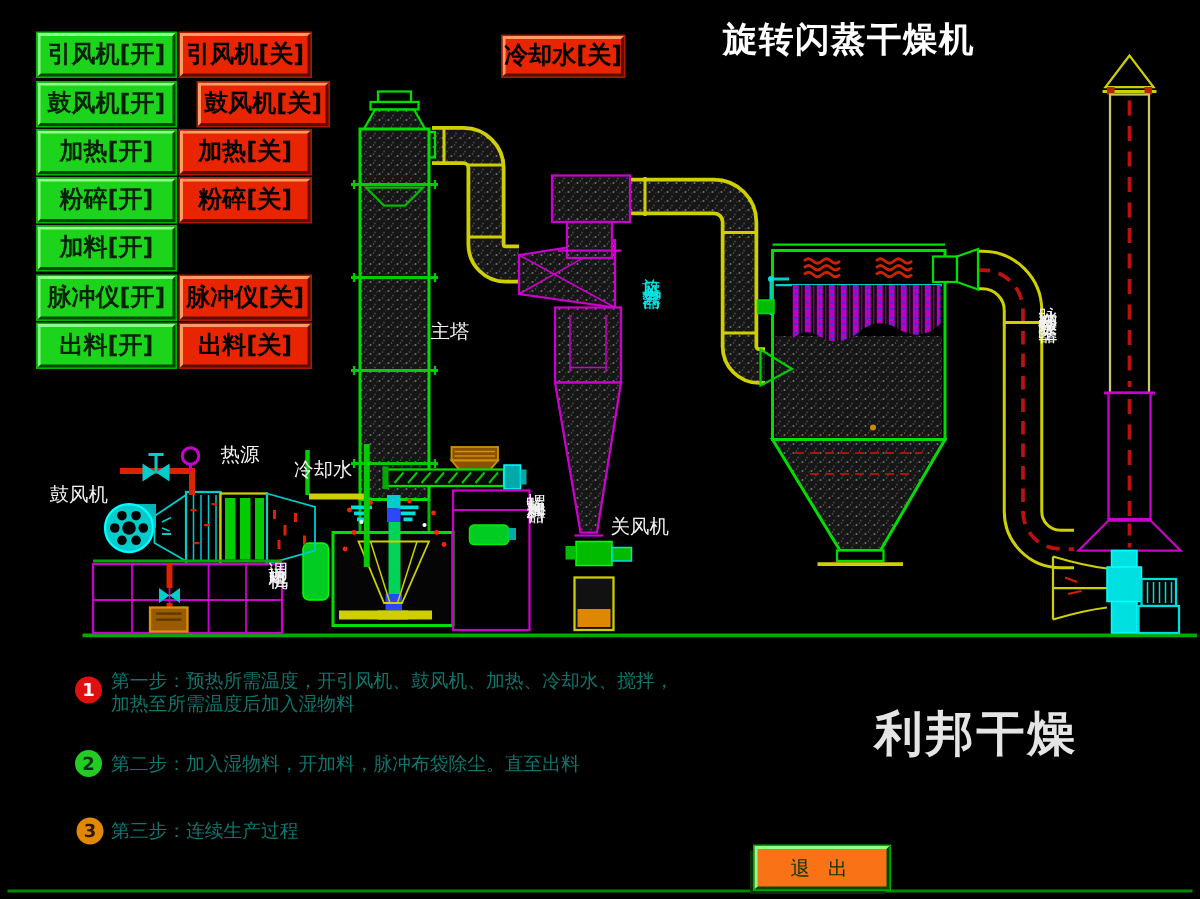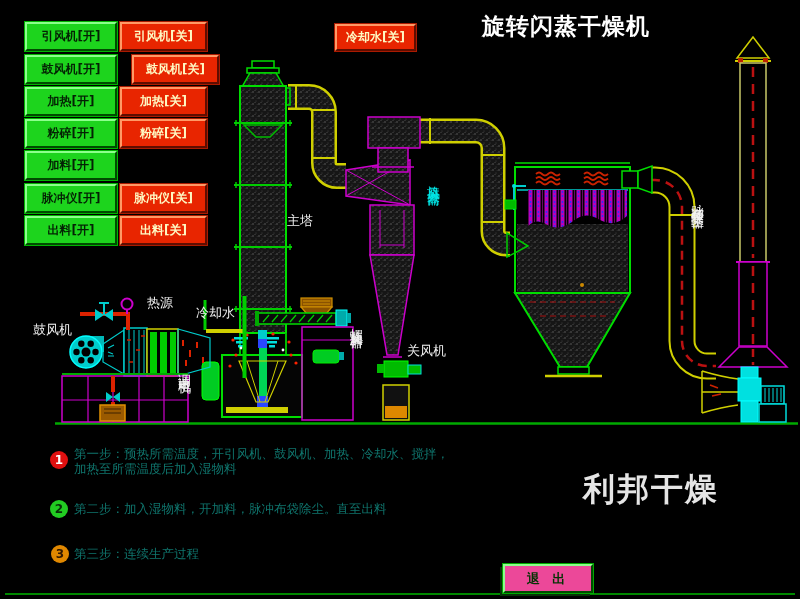--- a/index.html
+++ b/index.html
@@ -1,32 +1,32 @@
 <!DOCTYPE html>
 <html><head>
 <meta charset="utf-8">
 <style>
   html,body{margin:0;padding:0;background:#000;}
   .screen{position:relative;width:800px;height:599px;background:#000;overflow:hidden;
           font-family:"DejaVu Sans","Liberation Sans",sans-serif;}
   .btn{position:absolute;display:flex;align-items:center;justify-content:center;
-       font-size:12px;font-weight:bold;cursor:pointer;white-space:nowrap;}
+       font-size:16px;font-weight:bold;cursor:pointer;white-space:nowrap;}
   .btn-green{background:#1dd41d;color:#042204;border:2px solid;
        border-color:#8cff8c #004a00 #004a00 #8cff8c;outline:1px solid #00b400;}
-  .btn-red{background:#e82500;color:#fef9c3;border:2px solid;
+  .btn-red{background:#e82500;color:#000000;border:2px solid;
        border-color:#ff9966 #5f0d00 #5f0d00 #ff9966;outline:1px solid #aa1a00;}
   .lbl{position:absolute;color:#f2f2f2;font-size:13px;white-space:nowrap;}
   .vlabel{writing-mode:vertical-rl;text-orientation:upright;letter-spacing:2px;line-height:14px;}
   .title{position:absolute;left:482px;top:11px;color:#fff;font-size:23px;font-weight:bold;letter-spacing:1px;}
   .brand{position:absolute;left:583px;top:468px;color:#e5e5e5;font-size:32px;font-weight:bold;letter-spacing:2px;}
   .step-circle{position:absolute;width:18px;height:18px;border-radius:50%;
        font-size:12px;font-weight:bold;text-align:center;line-height:18px;}
   .step-text{position:absolute;color:#0f766e;font-size:12.5px;line-height:15px;}
   .exit{position:absolute;left:503px;top:564px;width:86px;height:25px;
-       background:#ec4899;color:#033303;font-size:13px;font-weight:bold;letter-spacing:4px;
+       background:#f97316;color:#033303;font-size:13px;font-weight:normal;letter-spacing:4px;
        display:flex;align-items:center;justify-content:center;cursor:pointer;
        border:2px solid;border-color:#8cff8c #004a00 #004a00 #8cff8c;
        outline:1px solid #00aa00;box-shadow:-3px 3px 0 #063306;}
   svg{position:absolute;left:0;top:0;}
 </style>
 </head>
 <body>
 
 <div class="screen">
 

